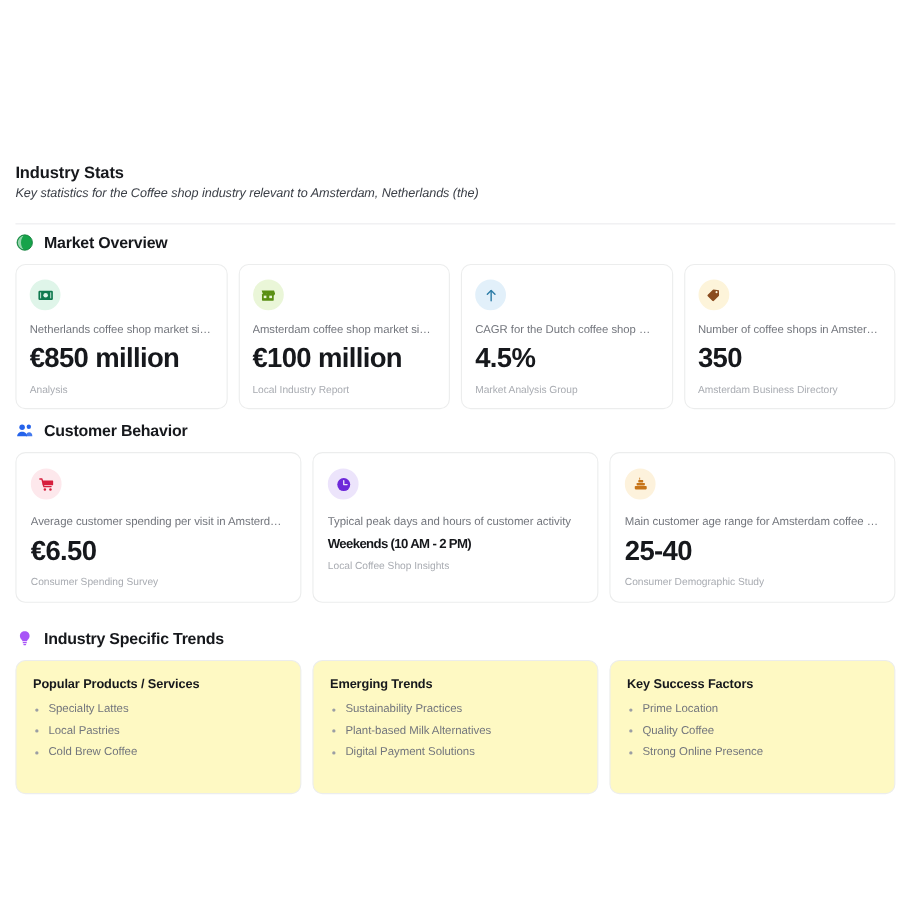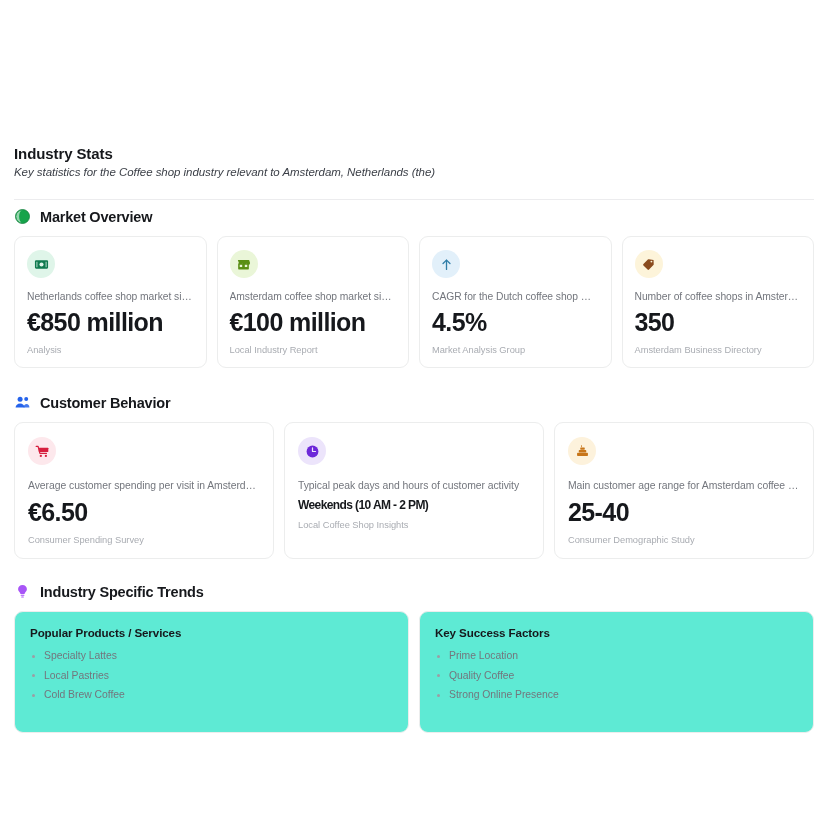--- a/index.html
+++ b/index.html
@@ -4,21 +4,21 @@
 <style>
   * { box-sizing: border-box; margin: 0; padding: 0; }
   html, body {
     width: 828px; height: 828px;
     background: #ffffff;
     font-family: "Liberation Sans", sans-serif;
     -webkit-font-smoothing: antialiased;
   }
   .page { width: 828px; height: 828px; position: relative; }
 
-  .content { position: absolute; left: 0; top: 0; width: 828px; padding: 12px 14px; }
+  .content { position: absolute; left: 0; top: 16px; width: 828px; padding: 0 14px; }
 
   
   .header { padding-top: 133px; }
   .page-title {
     font-size: 15px; font-weight: 700; color: #16181c; letter-spacing: -0.1px;
   }
   .page-subtitle {
     font-size: 11.5px; color: #3c4048; margin-top: 4px; letter-spacing: -0.05px; font-style: italic;
   }
   .divider {
@@ -66,21 +66,21 @@
 
   
   .cards.behavior .card { min-height: 110px; padding: 14px 13px 13px 13px; }
   .cards.behavior .icon-badge { margin-bottom: 15px; }
   .cards.behavior .card-label { font-size: 10.4px; margin-bottom: 7px; }
 
   
   .cards.trends .tcard {
     flex: 1 1 0; min-width: 0;
     border: 1px solid #eceded; border-radius: 9px;
-    background: #5eead4; padding: 14px 15px 16px 15px;
+    background: #fef9c3; padding: 14px 15px 16px 15px;
   }
   .trend-title {
     font-size: 11.6px; font-weight: 700; color: #16181c;
     letter-spacing: -0.1px; margin-bottom: 11px;
   }
   .trend-list { list-style: none; }
   .trend-list li {
     font-size: 10.4px; color: #73767d; letter-spacing: -0.03px;
     position: relative; padding-left: 14px; margin-bottom: 8.5px;
   }
@@ -163,21 +163,21 @@
             </svg>
           </div>
           <div class="card-label">Number of coffee shops in Amsterdam</div>
           <div class="card-value">350</div>
           <div class="card-source">Amsterdam Business Directory</div>
         </div>
 
       </div>
     </div>
 
-    <div class="section" style="margin-top:26px">
+    <div class="section" style="margin-top:11px">
       <div class="section-head">
         <span class="sec-icon">
           <svg width="17" height="17" viewBox="0 0 17 17">
             <circle cx="6.1" cy="5.3" r="2.5" fill="#2563eb"></circle>
             <path d="M1.6 13.6c0-2.6 2-4.2 4.5-4.2s4.5 1.6 4.5 4.2Z" fill="#2563eb"></path>
             <circle cx="12.2" cy="5.0" r="2.0" fill="#2563eb"></circle>
             <path d="M9.6 13.6c0-2.3 1.3-3.6 3.0-3.6 1.6 0 2.8 1.3 2.8 3.6Z" fill="#2563eb" opacity="0.85"></path>
           </svg>
         </span>
         <span class="section-title">Customer Behavior</span>
@@ -242,20 +242,28 @@
 
         <div class="tcard">
           <div class="trend-title">Popular Products / Services</div>
           <ul class="trend-list">
             <li><span class="dot"></span><span>Specialty Lattes</span></li>
             <li><span class="dot"></span><span>Local Pastries</span></li>
             <li><span class="dot"></span><span>Cold Brew Coffee</span></li>
           </ul>
         </div>
 
+        <div class="tcard">
+          <div class="trend-title">Emerging Trends</div>
+          <ul class="trend-list">
+            <li><span class="dot"></span><span>Sustainability Practices</span></li>
+            <li><span class="dot"></span><span>Plant-based Milk Alternatives</span></li>
+            <li><span class="dot"></span><span>Digital Payment Solutions</span></li>
+          </ul>
+        </div>
 
         <div class="tcard">
           <div class="trend-title">Key Success Factors</div>
           <ul class="trend-list">
             <li><span class="dot"></span><span>Prime Location</span></li>
             <li><span class="dot"></span><span>Quality Coffee</span></li>
             <li><span class="dot"></span><span>Strong Online Presence</span></li>
           </ul>
         </div>
 

